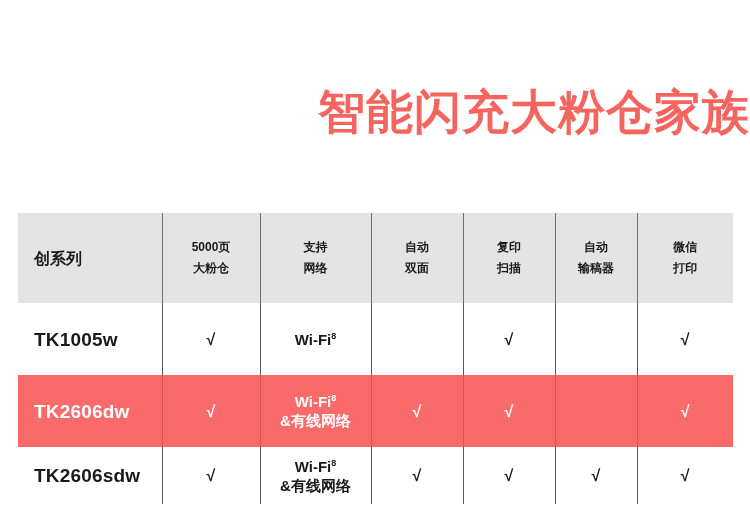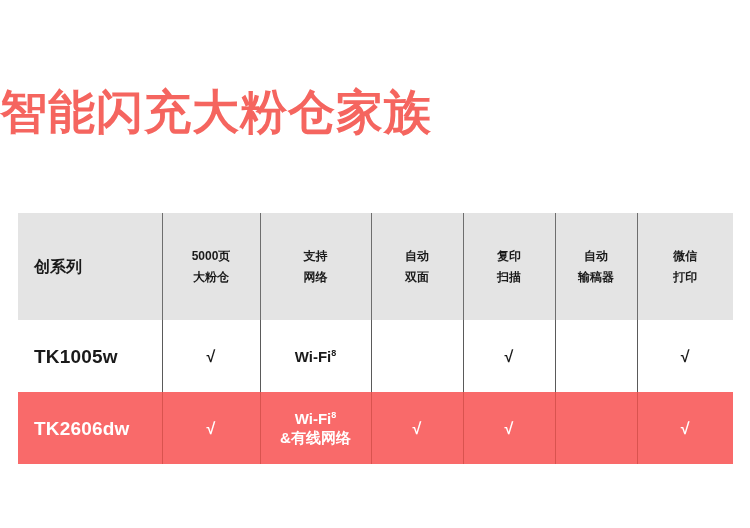--- a/index.html
+++ b/index.html
@@ -14,21 +14,21 @@
     overflow: hidden;
     position: relative;
   }
 
   
   .page-title {
     position: absolute;
     left: 0;
     top: 84px;
     width: 750px;
-    text-align: left;
+    text-align: right;
     font-size: 47px;
     line-height: 56px;
     font-weight: 700;
     color: #f5655f;
     letter-spacing: 1px;
     white-space: nowrap;
   }
 
   
   .spec-table {
@@ -45,21 +45,21 @@
     margin: 0;
     text-align: center;
     vertical-align: middle;
     font-weight: 700;
     color: #1a1a1a;
   }
 
   
   .thead-row {
     background: #e4e4e4;
-    height: 107px;
+    height: 90px;
   }
   .thead-row th {
     font-size: 12px;
     line-height: 21px;
     border-right: 1.4px solid #6e6e6e;
   }
   .thead-row th:last-child { border-right: none; }
   .thead-row th.col-model {
     text-align: left;
     padding-left: 16px;
@@ -177,14 +177,28 @@
           <span>Wi-Fi</span><sup>8</sup>
         </div>
         <div class="net-label">&amp;有线网络</div>
       </td>
       <td><span class="check">√</span></td>
       <td><span class="check">√</span></td>
       <td><span class="check"></span></td>
       <td><span class="check">√</span></td>
     </tr>
 
+    <tr class="body-row row-tall">
+      <td class="col-model">TK2606sdw</td>
+      <td><span class="check">√</span></td>
+      <td>
+        <div class="net-label">
+          <span>Wi-Fi</span><sup>8</sup>
+        </div>
+        <div class="net-label">&amp;有线网络</div>
+      </td>
+      <td><span class="check">√</span></td>
+      <td><span class="check">√</span></td>
+      <td><span class="check">√</span></td>
+      <td><span class="check">√</span></td>
+    </tr>
   </tbody>
 </table>
 
 </body></html>

